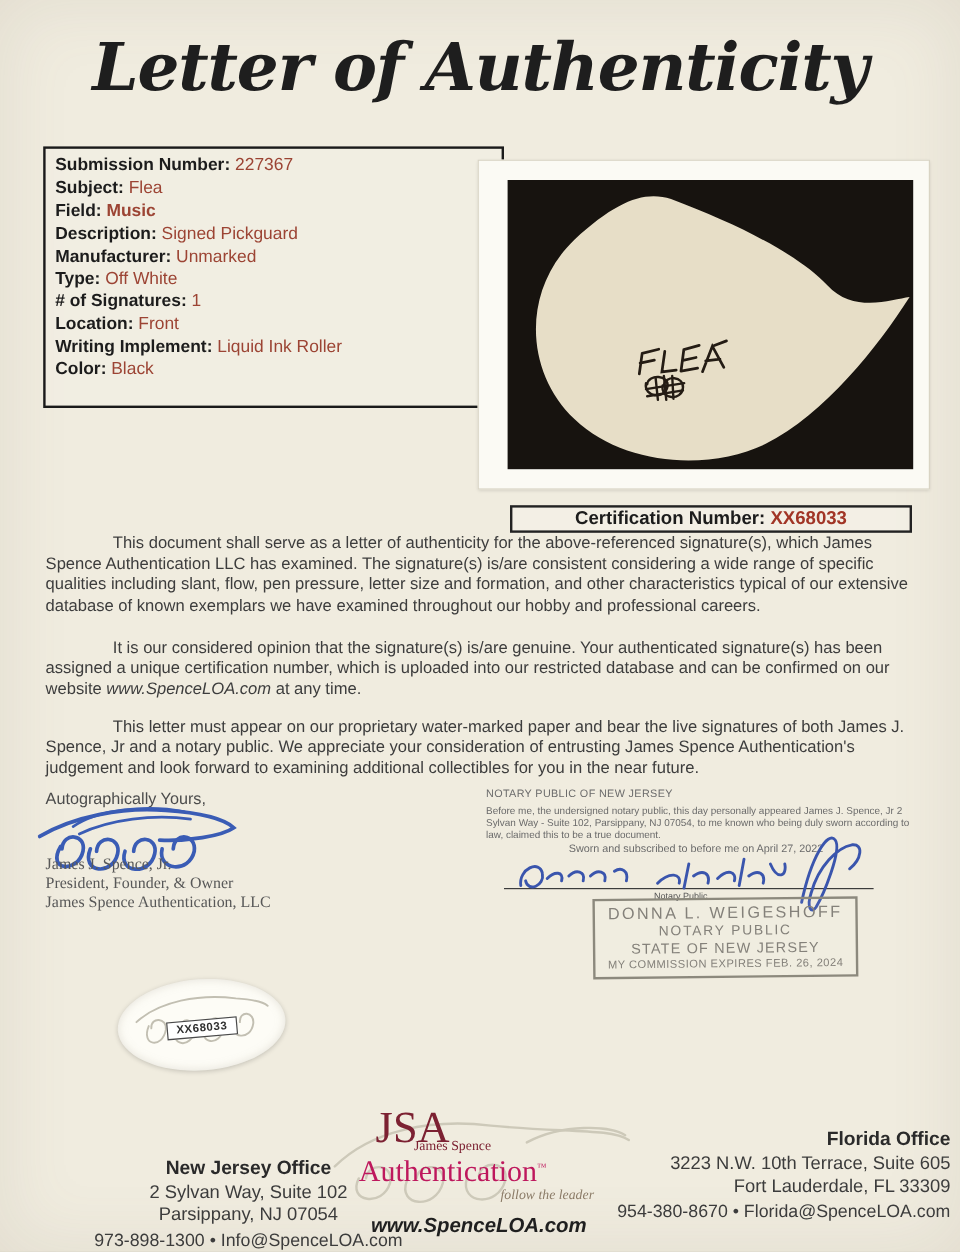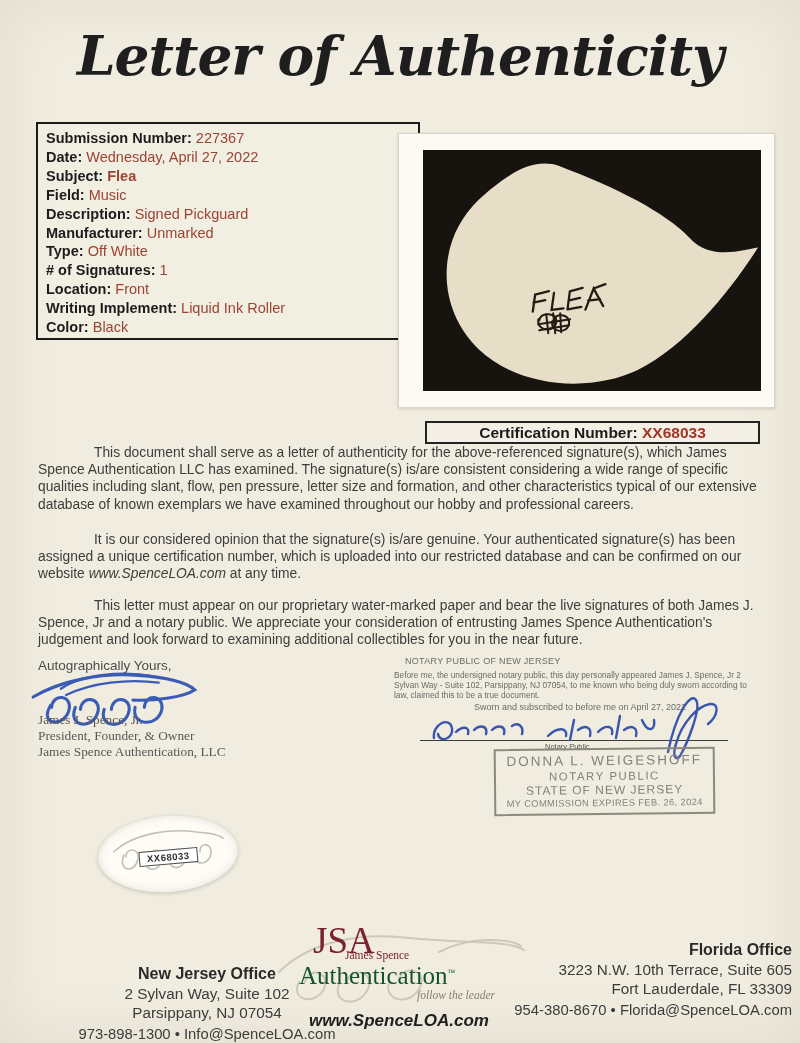--- a/index.html
+++ b/index.html
@@ -52,21 +52,21 @@
   .p1 { top:444px; }
   .p2 { top:531px; }
   .p3 { top:597px; }
   .web-italic { font-style:italic; }
   
   .salutation { position:absolute; left:38px; top:658px; font-size:13.5px; color:#4c4c4c; }
   .spence-sig { position:absolute; left:30px; top:666px; width:170px; height:60px; }
   .signer-block { position:absolute; left:38px; top:712px; font-size:13.3px; line-height:16px; color:#585858;font-family:Liberation Serif, serif; }
   
   .notary-heading { position:absolute; left:405px; top:656px; font-size:9px; color:#6b6b6b; letter-spacing:0.3px; }
-  .notary-statement { position:absolute; left:394px; top:671px; width:362px; font-size:8.3px; line-height:9.8px; color:#6b6b6b; }
+  .notary-statement { position:absolute; left:405px; top:671px; width:362px; font-size:8.3px; line-height:9.8px; color:#6b6b6b; }
   .notary-sworn { position:absolute; left:420px; top:702px; width:320px; text-align:center; font-size:9px; color:#6b6b6b; }
   .notary-sig { position:absolute; left:428px; top:686px; width:300px; height:78px; }
   .notary-line { position:absolute; left:420px; top:740px; width:308px; border-top:1.5px solid #3c3c3c; }
   .notary-line-label { position:absolute; left:545px; top:742px; font-size:7.5px; color:#555; }
   .stamp-box {
     position:absolute; left:494px; top:748px; width:221px;
     border:2px solid #8c897d; color:#84817a; text-align:center;
     padding:3px 2px 4px 2px; transform:rotate(-0.6deg); background:rgba(255,255,255,0.05);
   }
   .stamp-name { font-size:13.5px; letter-spacing:2px; line-height:16px; }
@@ -96,21 +96,21 @@
   .logo-watermark { position:absolute; left:-30px; top:-4px; }
   .logo-jsa {
     font-family:"Liberation Serif",serif; font-weight:normal; font-size:37px;
     color:#7c2132; margin-left:14px; line-height:34px; position:relative;
   }
   .logo-name {
     font-family:"Liberation Serif",serif; font-size:11.5px; color:#7c2132;
     margin-left:46px; margin-top:-9px; line-height:12px; position:relative;
   }
   .logo-word {
-    font-family:"Liberation Serif",serif; font-size:25px; color:#14532d;
+    font-family:"Liberation Serif",serif; font-size:25px; color:#be185d;
     line-height:26px; margin-top:-1px; position:relative;
   }
   .logo-tm { font-size:8px; vertical-align:super; }
   .logo-tagline {
     font-family:"Liberation Serif",serif; font-style:italic; font-size:11.5px;
     color:#8b7b67; text-align:right; margin-right:4px; line-height:13px; position:relative;
   }
   .logo-site {
     font-size:17px; font-weight:bold; font-style:italic; color:#1f1f1f;
     text-align:center; margin-top:9px; position:relative;
@@ -118,21 +118,20 @@
 </style>
 </head>
 <body>
 
 <div class="page">
 
   <div class="loa-title">Letter of Authenticity</div>
 
   <div class="detail-box">
     <div class="det-row"><span class="det-label">Submission Number:</span> <span class="det-value">227367</span></div>
-    <div class="det-row"><span class="det-label">Date:</span> <span class="det-value">Wednesday, April 27, 2022</span></div>
     <div class="det-row"><span class="det-label">Subject:</span> <span class="det-value">Flea</span></div>
     <div class="det-row"><span class="det-label">Field:</span> <span class="det-value">Music</span></div>
     <div class="det-row"><span class="det-label">Description:</span> <span class="det-value">Signed Pickguard</span></div>
     <div class="det-row"><span class="det-label">Manufacturer:</span> <span class="det-value">Unmarked</span></div>
     <div class="det-row"><span class="det-label">Type:</span> <span class="det-value">Off White</span></div>
     <div class="det-row"><span class="det-label"># of Signatures:</span> <span class="det-value">1</span></div>
     <div class="det-row"><span class="det-label">Location:</span> <span class="det-value">Front</span></div>
     <div class="det-row"><span class="det-label">Writing Implement:</span> <span class="det-value">Liquid Ink Roller</span></div>
     <div class="det-row"><span class="det-label">Color:</span> <span class="det-value">Black</span></div>
   </div>

